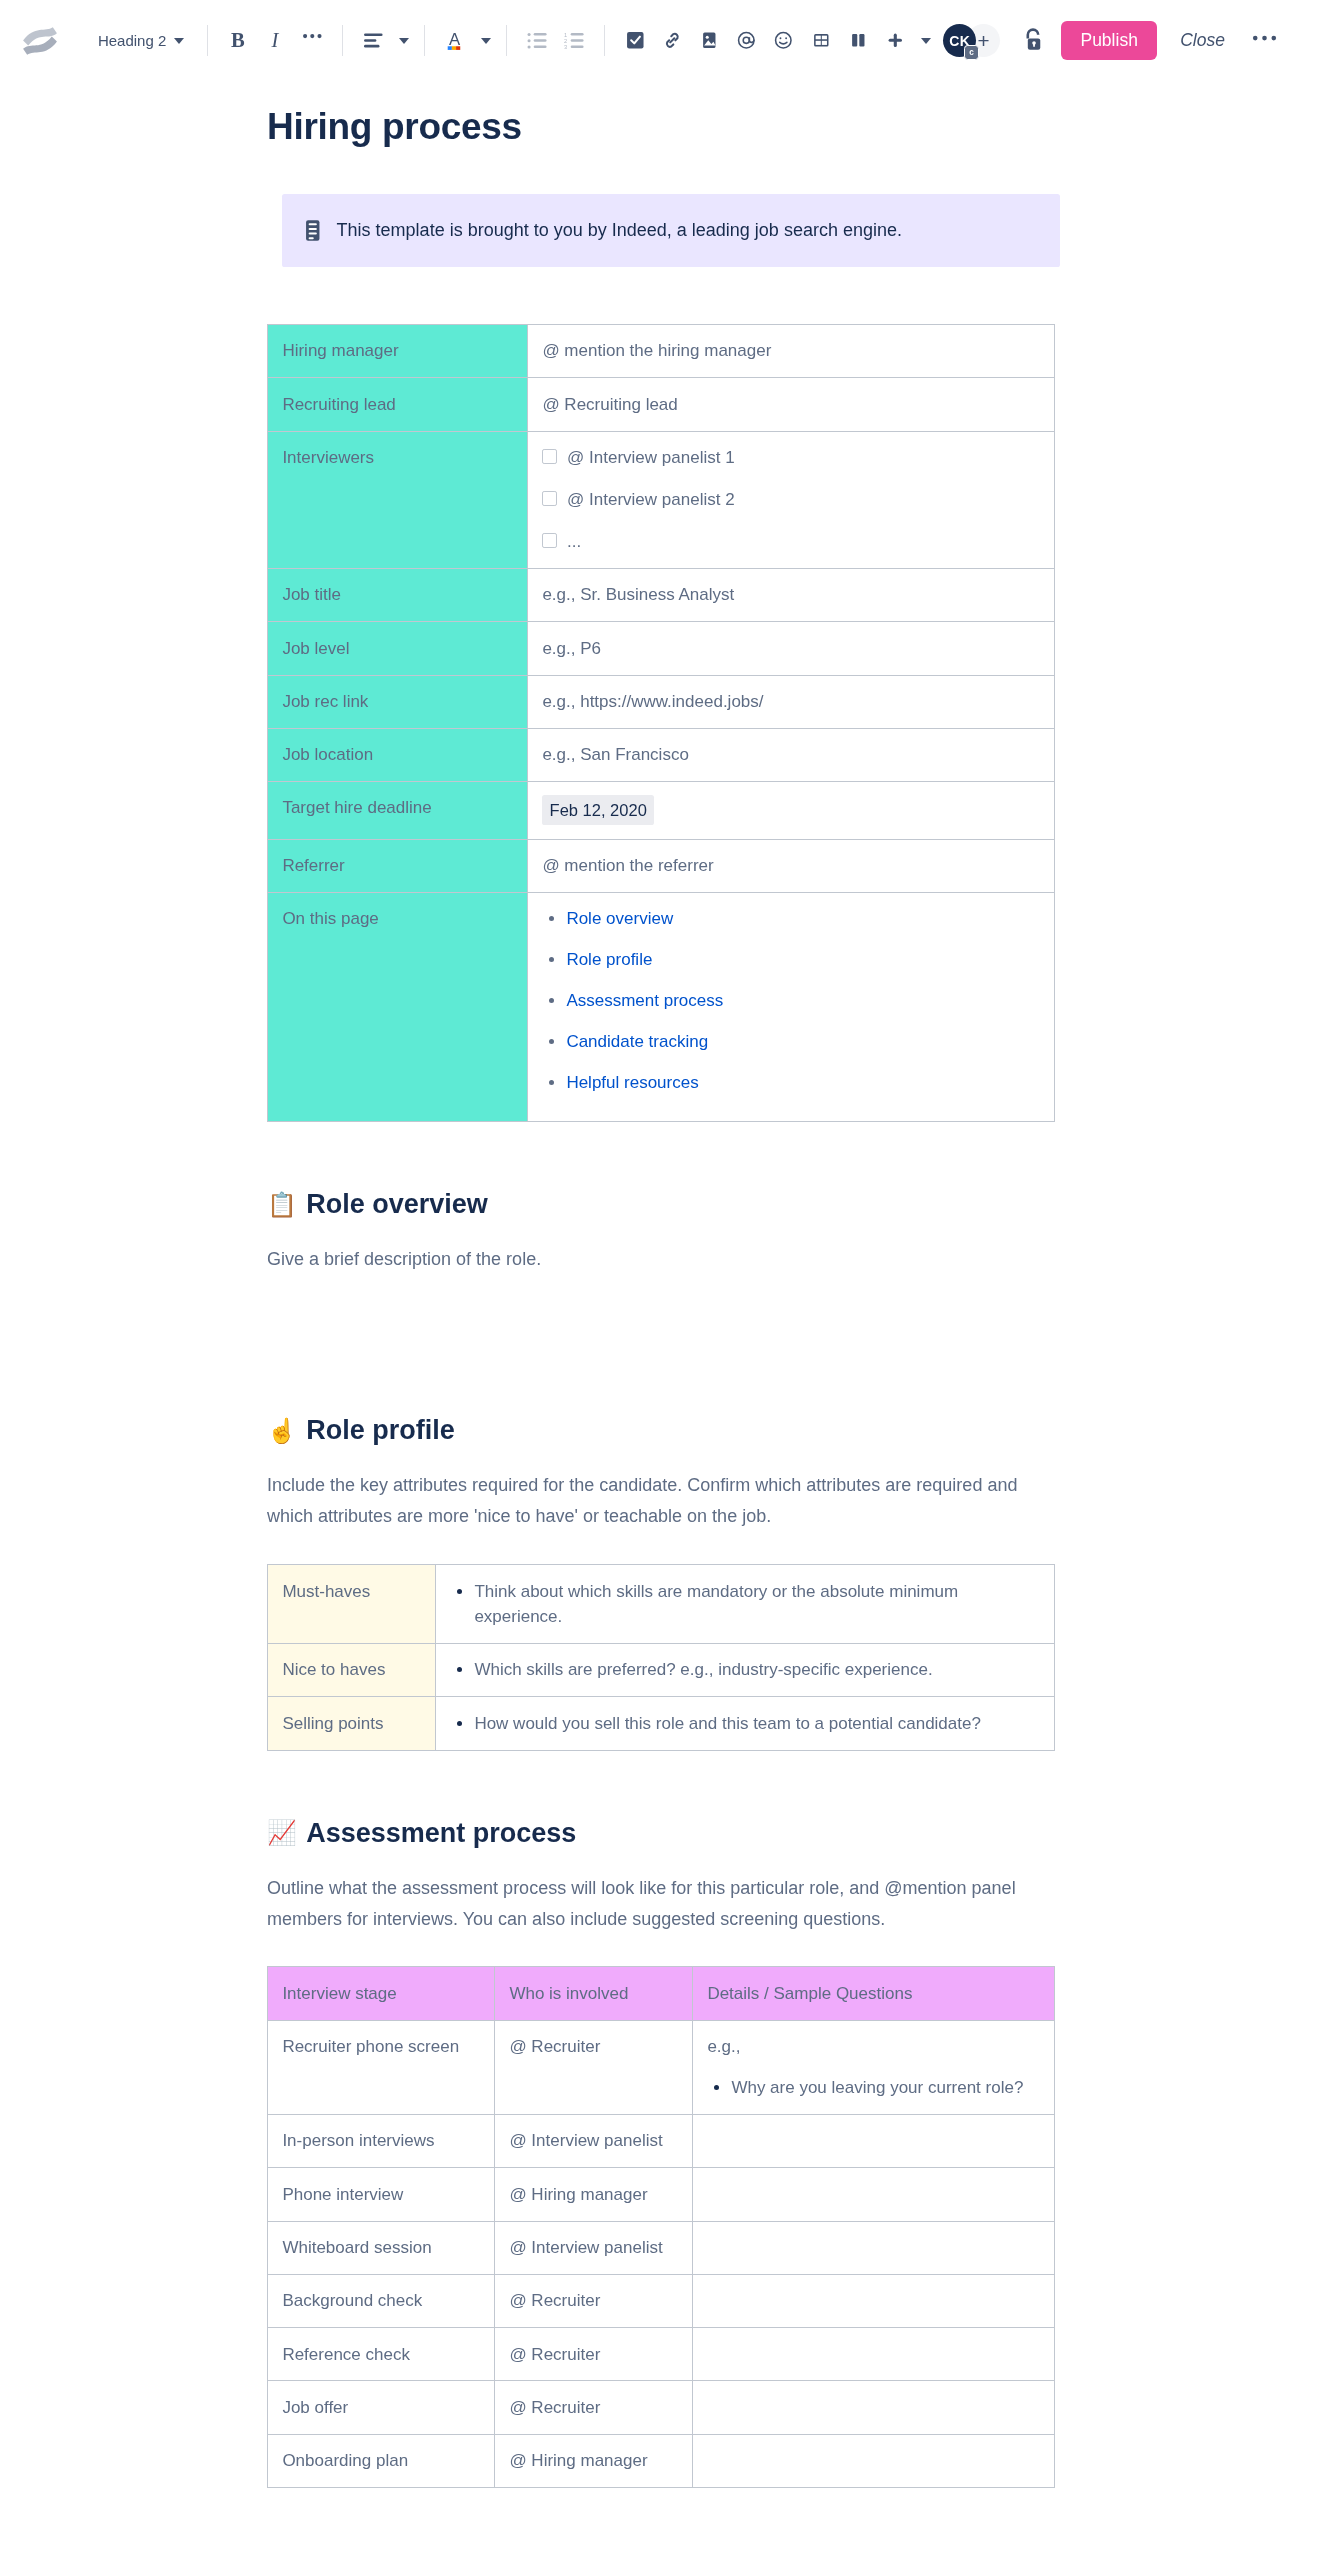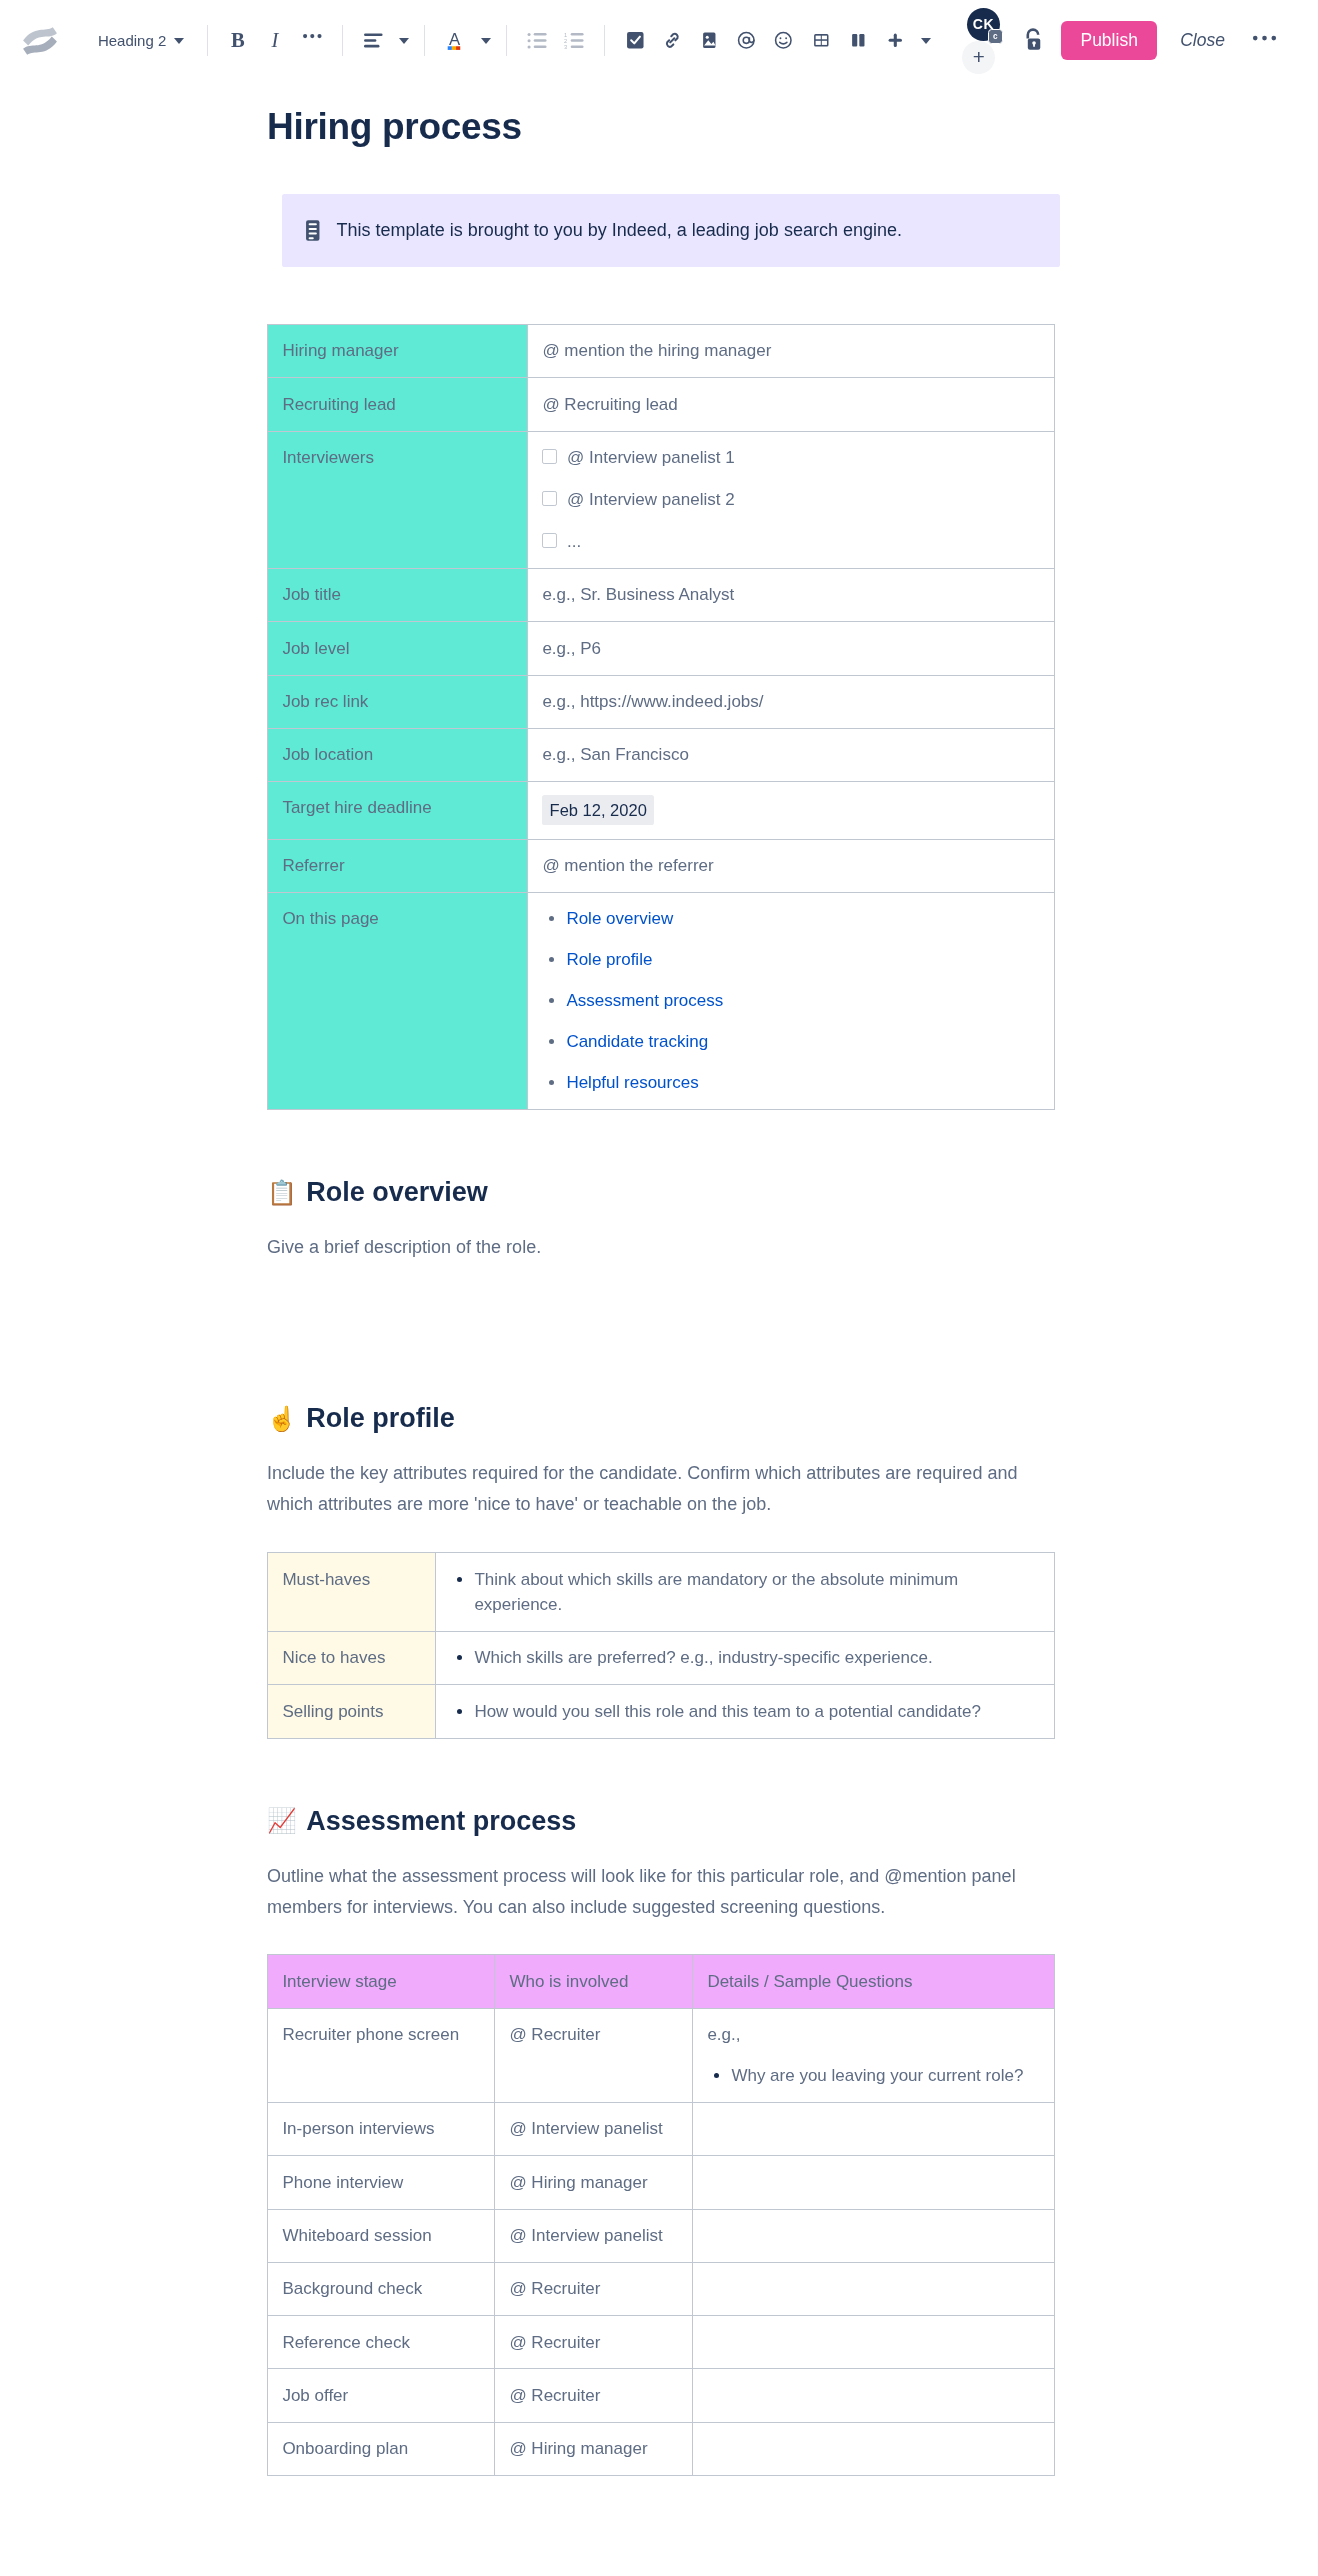--- a/index.html
+++ b/index.html
@@ -63,21 +63,21 @@
     margin: 0 2.6px;
     flex: 0 0 auto;
   }
   .tb-btn.bold { font-weight: bold; font-size: 20.6px; font-family: "Liberation Serif", serif; }
   .tb-btn.ital { font-style: italic; font-size: 20.6px; font-family: "Liberation Serif", serif; }
   .tb-btn.dots { font-size: 20.6px; letter-spacing: 1px; padding-bottom: 9.3px; }
   .tb-group { display: flex; align-items: center; flex: 0 0 auto; }
   .with-chev { gap: 7.2px; padding-right: 4.1px; }
 
   
-  .avatars { display: flex; align-items: center; position: relative; margin-right: 17.5px; flex-direction: column; }
+  .avatars { display: flex; align-items: center; position: relative; margin-right: 17.5px; }
   .avatar {
     width: 33px; height: 33px; border-radius: 50%;
     background: #172B4D; color: #fff;
     display: flex; align-items: center; justify-content: center;
     font-size: 14px; font-weight: bold;
     position: relative; z-index: 2;
     letter-spacing: 0.5px;
   }
   .avatar-badge {
     position: absolute;
@@ -195,21 +195,21 @@
     flex: 0 0 auto;
     margin-top: 4.1px;
     cursor: pointer;
   }
   ul.bul { margin: 0 0 0 24px; }
   ul.bul li { margin-bottom: 13.4px; font-size: 17px; color: #5E6C84; line-height: 1.5;}
   ul.bul li:last-child { margin-bottom: 0; }
   ul.bul li::marker { color: #172B4D; }
   ul.toc { margin: 0 0 0 24px; }
   ul.toc li { margin-bottom: 15.5px; }
-  ul.toc li:last-child { margin-bottom: 0; }
+  ul.toc li:last-child { margin-bottom: 12px; }
   ul.toc a { color: #0052CC; text-decoration: none; font-size: 17px; }
 
   .date-lozenge {
     display: inline-block;
     background: #EBECF0;
     color: #172B4D;
     border-radius: 2.6px;
     padding: 2.6px 7.2px;
     font-size: 16.5px;
   }

